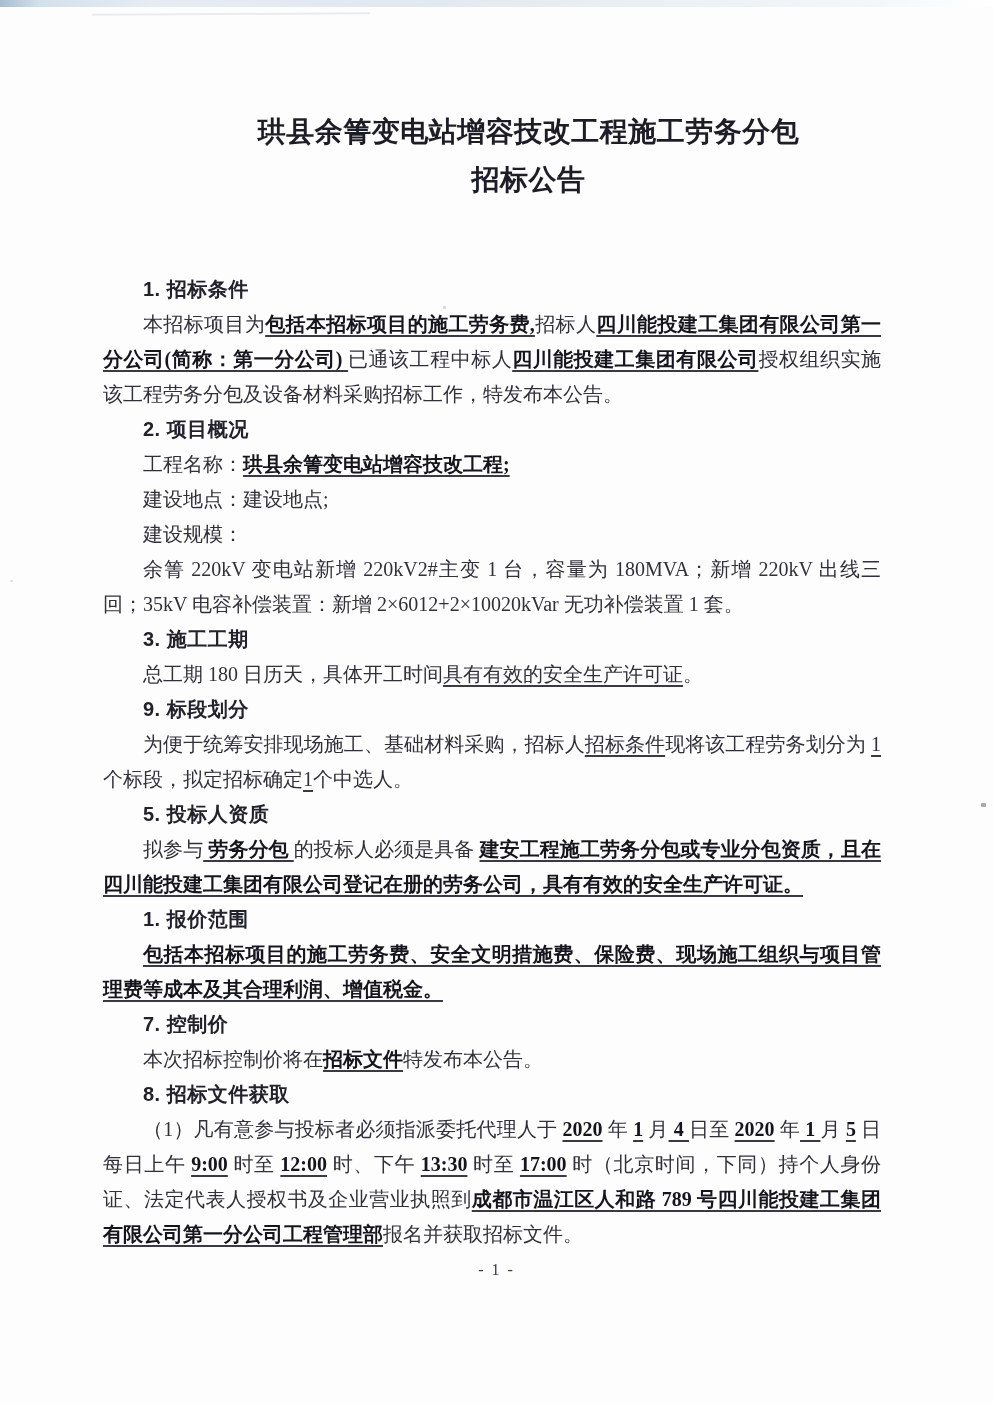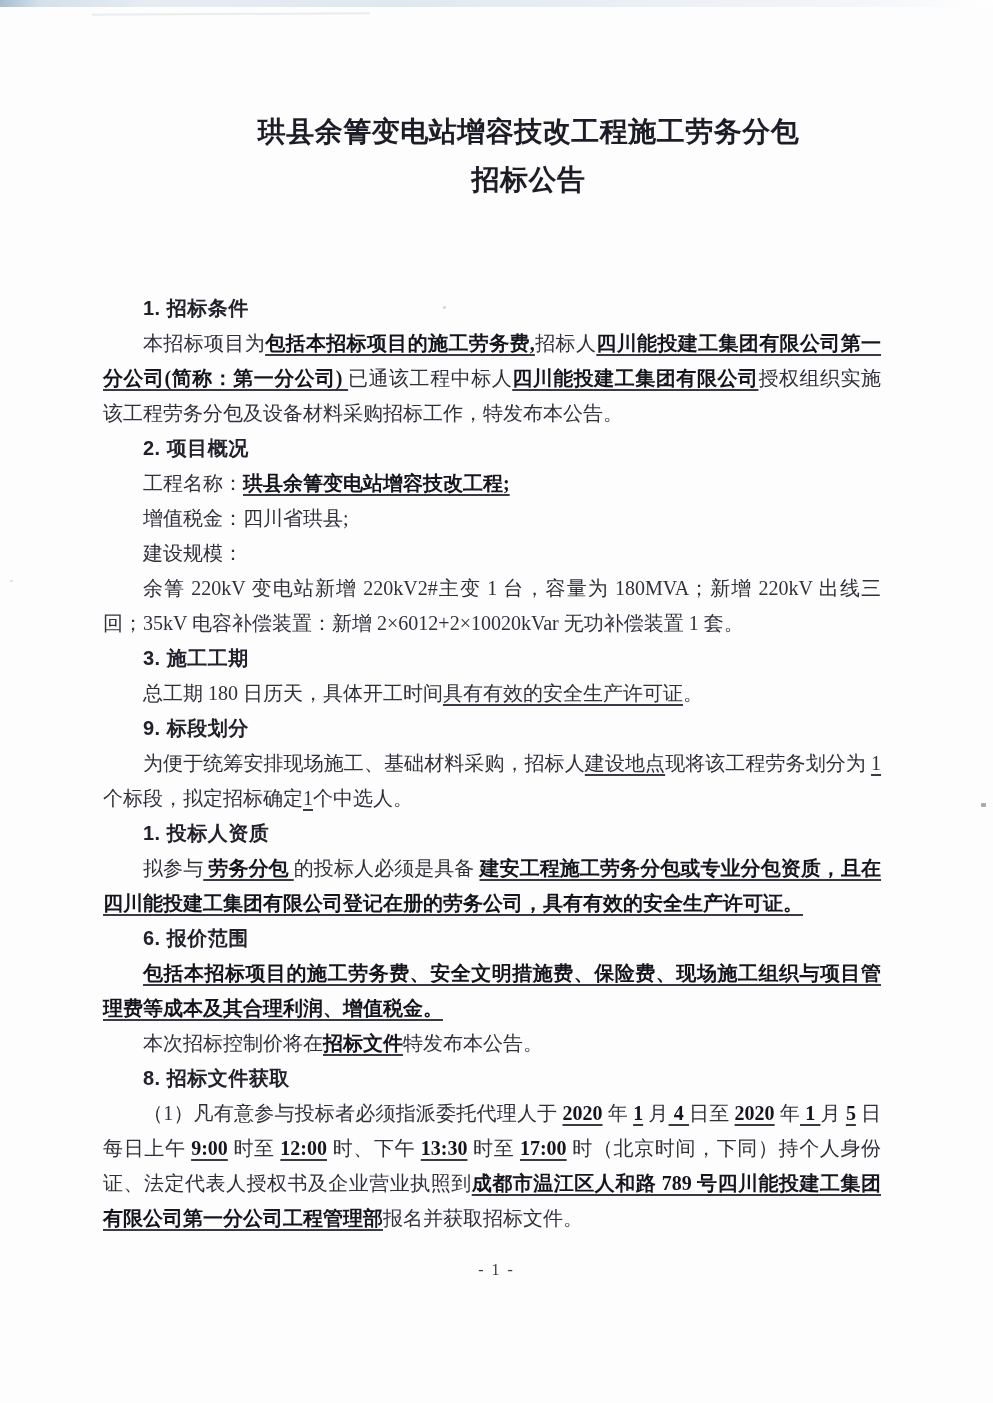--- a/index.html
+++ b/index.html
@@ -34,21 +34,21 @@
   .title-line{
     margin:0;
     font-size:28px;line-height:40px;
     font-weight:700;
     color:#1d1d27;
     letter-spacing:.5px;
   }
   .title-line.second{margin-top:8px;text-align:center;}
 
   .doc-body{
-    position:absolute;top:291px;left:103px;width:778px;
+    position:absolute;top:272px;left:103px;width:778px;
     font-size:20px;line-height:35px;
     text-align:justify;
   }
   .doc-body p{margin:0;text-indent:2em;}
   .doc-body p.h{
     font-family:"Liberation Sans","DejaVu Sans",sans-serif;
     font-weight:600;
     font-size:20px;
     color:#22222c;
     letter-spacing:.5px;
@@ -81,30 +81,31 @@
   <header class="title-block">
     <h1 class="title-line">珙县余箐变电站增容技改工程施工劳务分包</h1>
     <h1 class="title-line second">招标公告</h1>
   </header>
 
   <main class="doc-body">
     <p class="h"><span>1. 招标条件</span></p>
     <p><span>本招标项目为</span><span class="b u">包括本招标项目的施工劳务费,</span><span>招标人</span><span class="b u">四川能投建工集团有限公司第一分公司(简称：第一分公司) </span><span>已通该工程中标人</span><span class="b u">四川能投建工集团有限公司</span><span>授权组织实施该工程劳务分包及设备材料采购招标工作，特发布本公告。</span></p>
     <p class="h"><span>2. 项目概况</span></p>
     <p><span>工程名称：</span><span class="b u">珙县余箐变电站增容技改工程;</span></p>
-    <p><span>增值税金：四川省珙县;</span></p>
+    <p><span>建设地点：建设地点;</span></p>
     <p><span>建设规模：</span></p>
     <p><span>余箐 220kV 变电站新增 220kV2#主变 1 台，容量为 180MVA；新增 220kV 出线三回；35kV 电容补偿装置：新增 2×6012+2×10020kVar 无功补偿装置 1 套。</span></p>
     <p class="h"><span>3. 施工工期</span></p>
     <p><span>总工期 180 日历天，具体开工时间</span><span class="u">具有有效的安全生产许可证</span><span>。</span></p>
     <p class="h"><span>9. 标段划分</span></p>
-    <p><span>为便于统筹安排现场施工、基础材料采购，招标人</span><span class="u">建设地点</span><span>现将该工程劳务划分为 </span><span class="u">1</span><span>个标段，拟定招标确定</span><span class="u">1</span><span>个中选人。</span></p>
-    <p class="h"><span>1. 投标人资质</span></p>
+    <p><span>为便于统筹安排现场施工、基础材料采购，招标人</span><span class="u">招标条件</span><span>现将该工程劳务划分为 </span><span class="u">1</span><span>个标段，拟定招标确定</span><span class="u">1</span><span>个中选人。</span></p>
+    <p class="h"><span>5. 投标人资质</span></p>
     <p><span>拟参与</span><span class="b u"> 劳务分包 </span><span>的投标人必须是具备 </span><span class="b u">建安工程施工劳务分包或专业分包资质，且在四川能投建工集团有限公司登记在册的劳务公司，具有有效的安全生产许可证。</span></p>
-    <p class="h"><span>6. 报价范围</span></p>
+    <p class="h"><span>1. 报价范围</span></p>
     <p><span class="b u">包括本招标项目的施工劳务费、安全文明措施费、保险费、现场施工组织与项目管理费等成本及其合理利润、增值税金。</span></p>
+    <p class="h"><span>7. 控制价</span></p>
     <p><span>本次招标控制价将在</span><span class="b u">招标文件</span><span>特发布本公告。</span></p>
     <p class="h"><span>8. 招标文件获取</span></p>
     <p><span>（1）凡有意参与投标者必须指派委托代理人于 </span><span class="b u">2020</span><span> 年 </span><span class="b u">1</span><span> 月</span><span class="b u"> 4 </span><span>日至 </span><span class="b u">2020</span><span> 年</span><span class="b u"> 1 </span><span>月 </span><span class="b u">5</span><span> 日每日上午 </span><span class="b u">9:00</span><span> 时至 </span><span class="b u">12:00</span><span> 时、下午 </span><span class="b u">13:30</span><span> 时至 </span><span class="b u">17:00</span><span> 时（北京时间，下同）持个人身份证、法定代表人授权书及企业营业执照到</span><span class="b u">成都市温江区人和路 789 号四川能投建工集团有限公司第一分公司工程管理部</span><span>报名并获取招标文件。</span></p>
   </main>
 
   <footer class="footer">- 1 -</footer>
 </div>
 
 </body></html>

